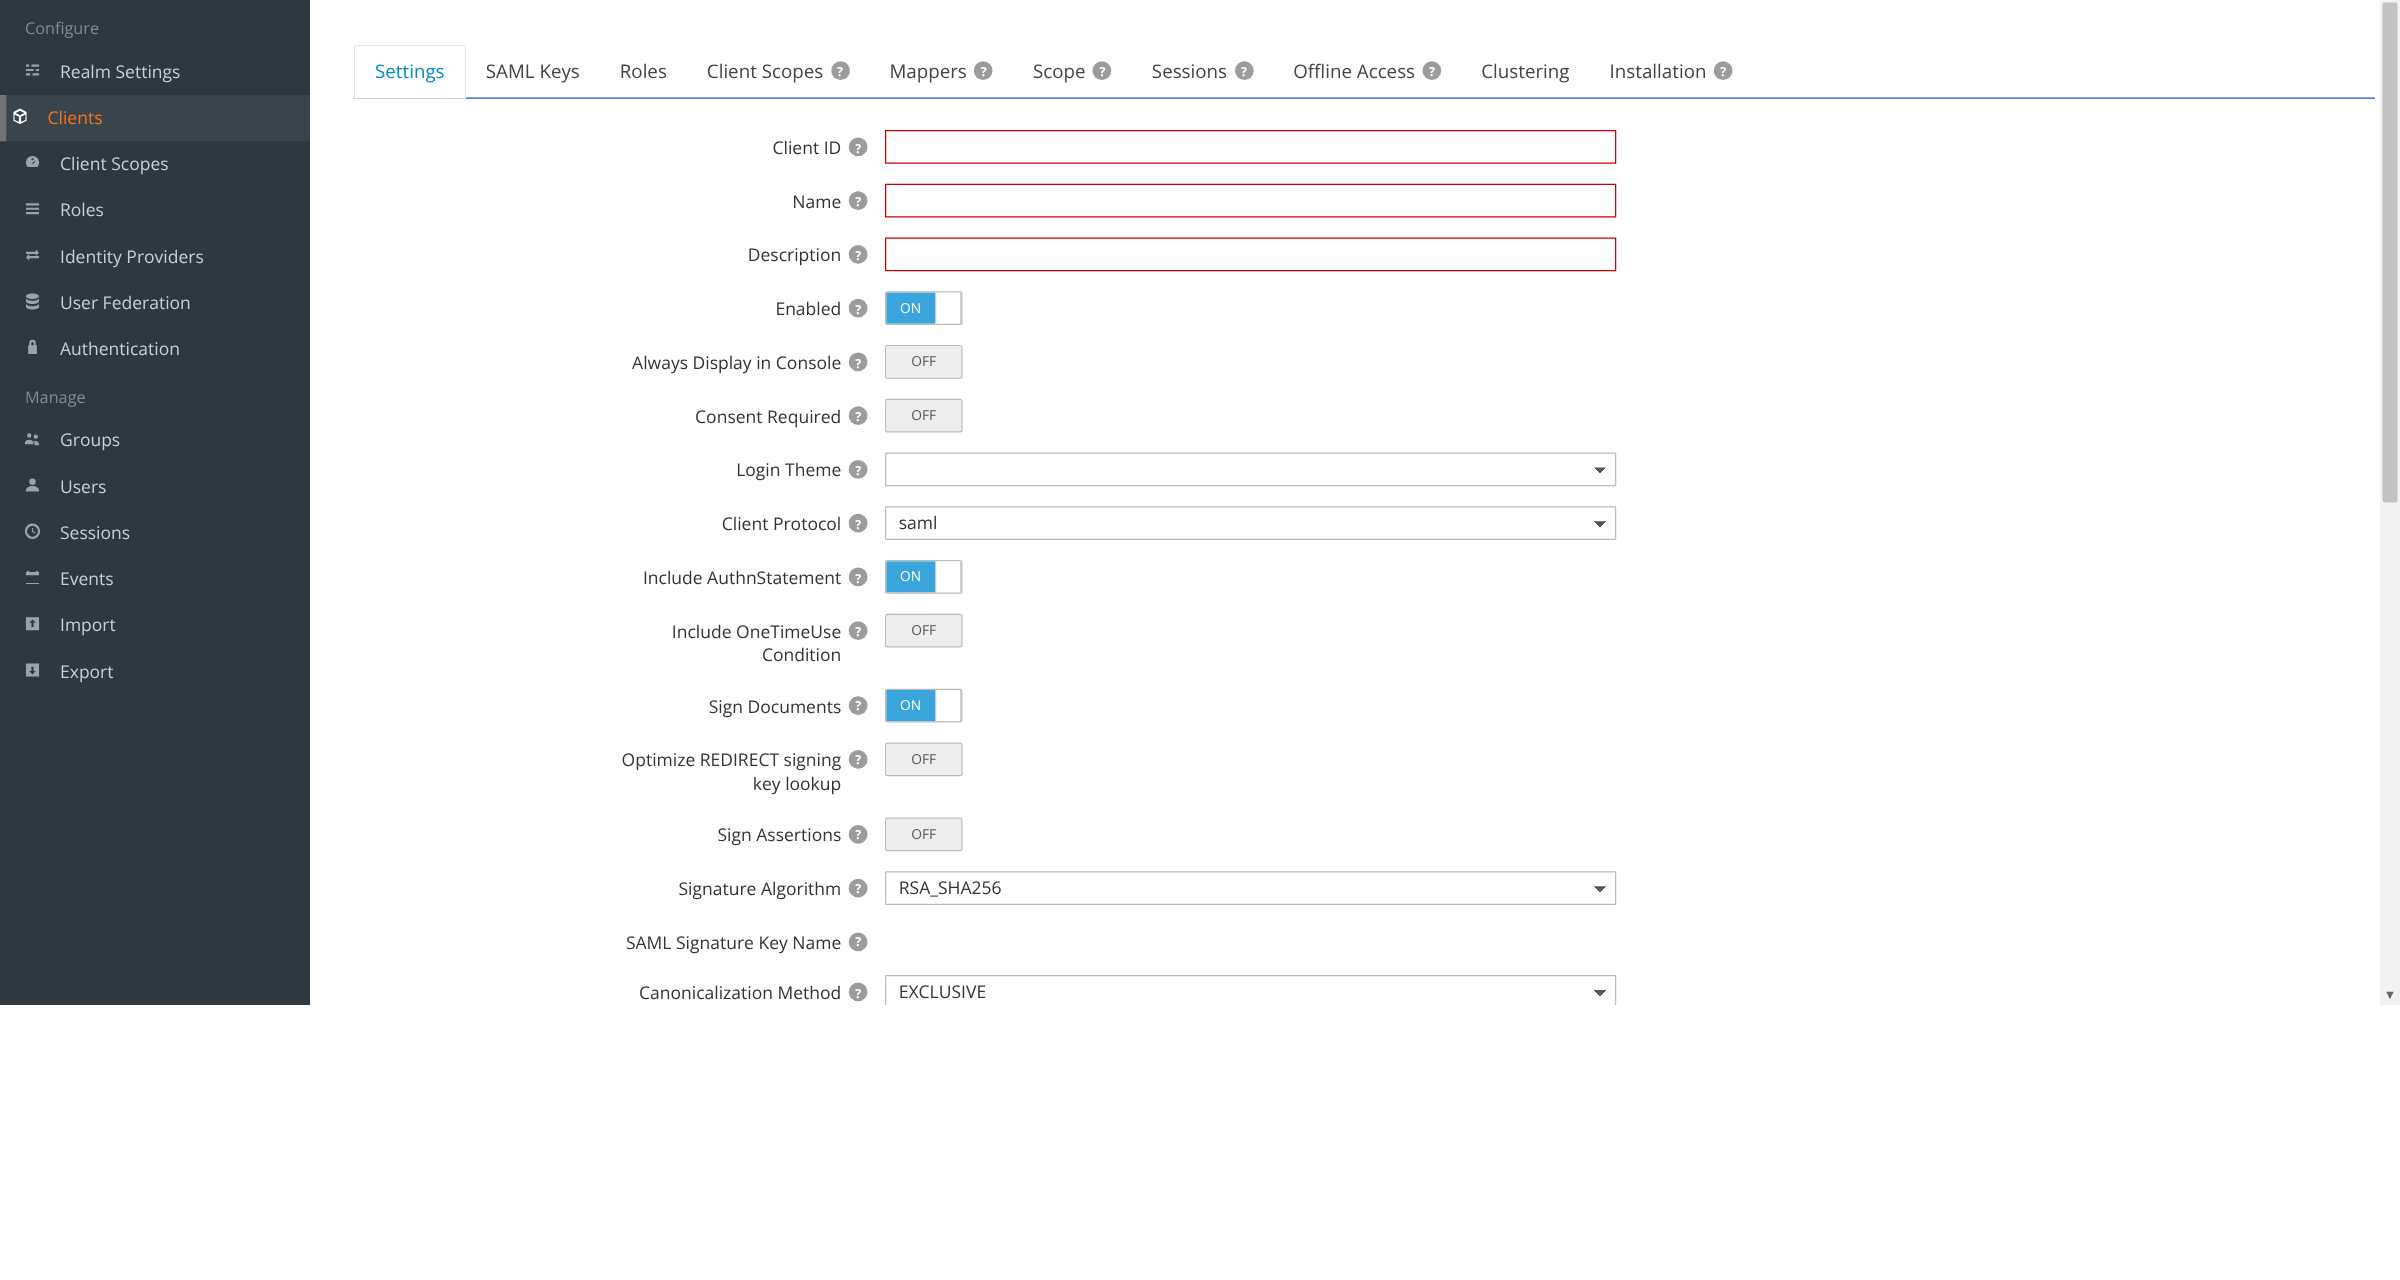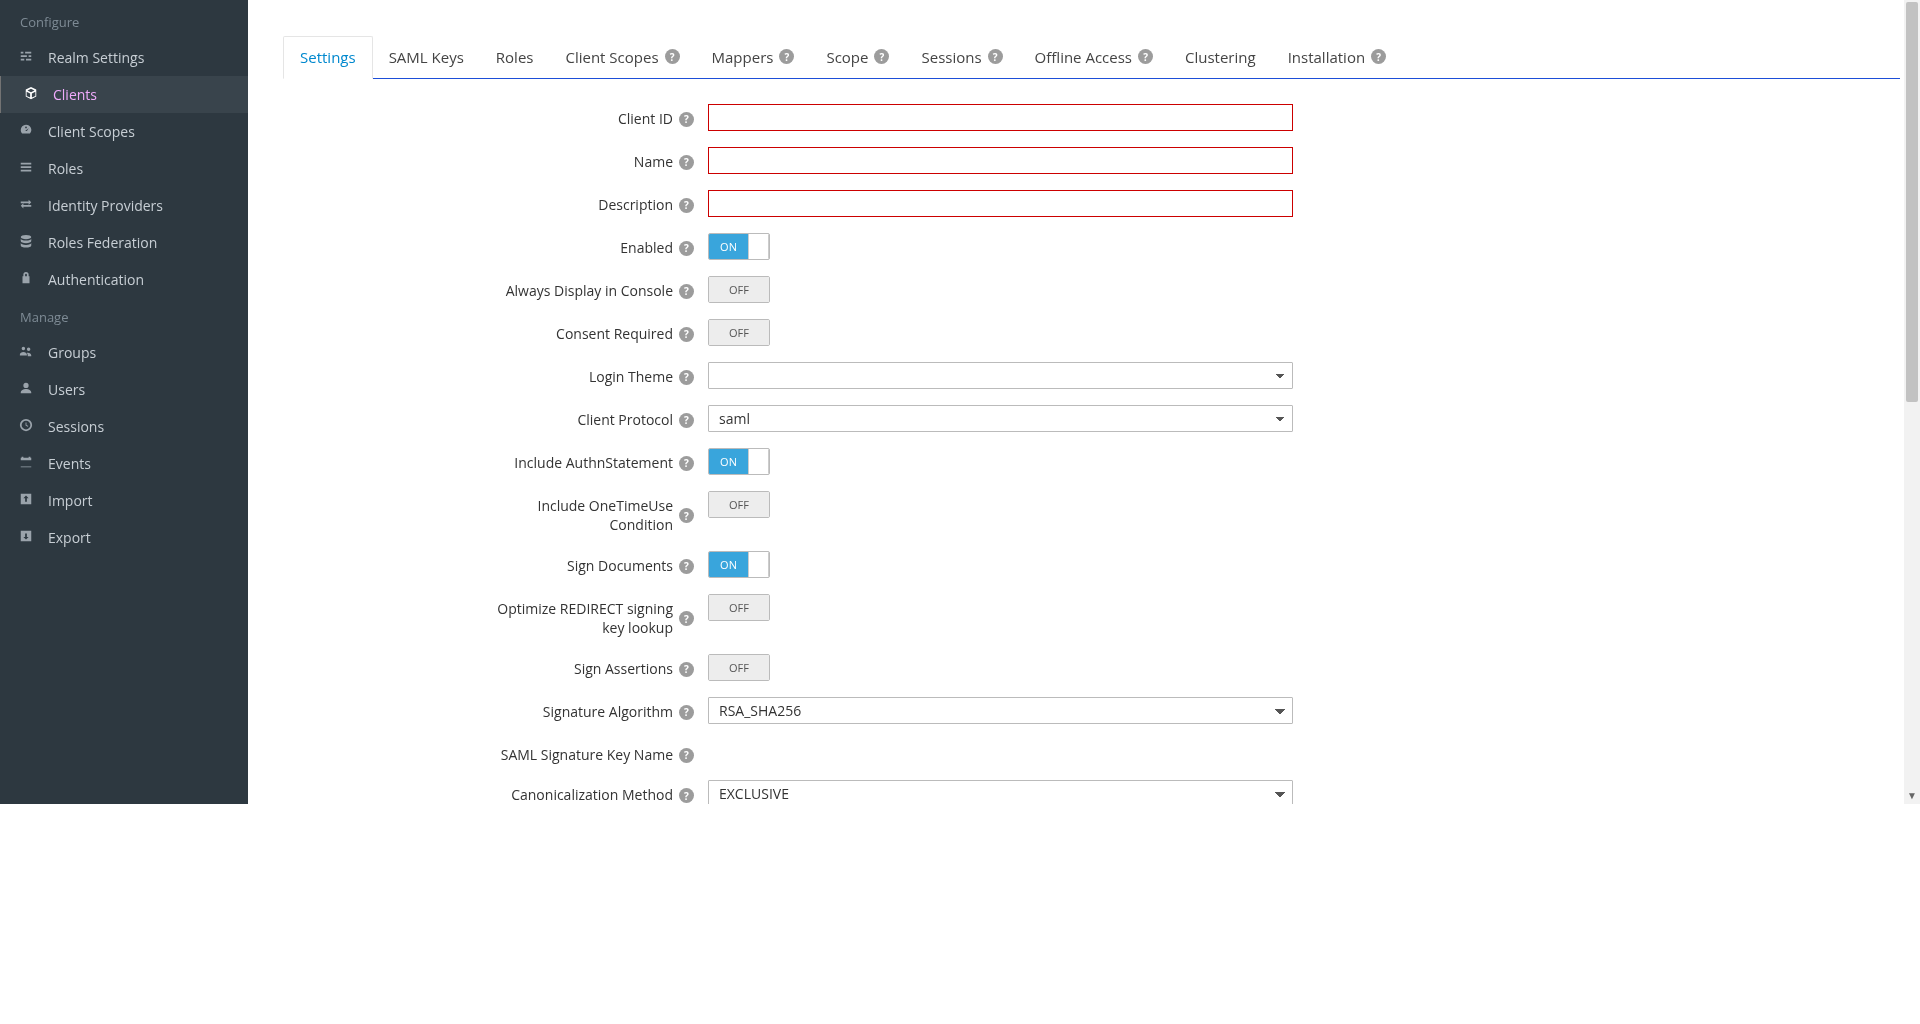--- a/index.html
+++ b/index.html
@@ -1,32 +1,32 @@
 <!DOCTYPE html>
 <html><head>
 <meta charset="utf-8">
 <style>
 *{box-sizing:border-box;margin:0;padding:0;font-family:"Open Sans","Helvetica Neue",Arial,sans-serif}
 body{background:#fff;color:#333;font-size:14px;overflow:hidden}
 .app{display:flex;height:804px;width:1920px}
 .sidebar{width:248px;background:#2d3840;color:#ddd;flex-shrink:0;padding-top:3px}
 .section-header{padding:10px 20px 8px;color:#7e8b95;font-size:13px}
 .nav-item{display:flex;align-items:flex-start;gap:14px;padding:9px 18px;color:#c7ced4;cursor:pointer;font-size:14px}
-.nav-item.active{background:#39444c;border-left:1px solid #737373;padding-left:22px;color:#f0abfc}
+.nav-item.active{background:#39444c;border-left:5px solid #737373;padding-left:3px;color:#f97316}
 .nav-item .icon{width:16px;height:16px;display:inline-flex;align-items:center;justify-content:center;color:#9aa3ab;flex-shrink:0}
 .nav-item.active .icon{color:#fff}
 .main{flex:1;overflow:auto;padding:0 20px 40px 20px;position:relative}
 .tabs{display:flex;border-bottom:1px solid #1d4ed8;margin-top:36px;margin-left:15px}
 .tab{padding:10px 16px 11px;color:#555;cursor:pointer;font-size:15px;display:flex;align-items:center;gap:6px}
 .tab.active{background:#fff;border:1px solid #e5e5e5;border-bottom:1px solid #fff;margin-bottom:-1px;color:#0088ce;border-radius:2px 2px 0 0}
 .tab:not(.active){color:#444}
 .help-icon{width:15px;height:15px;border-radius:50%;background:#9c9c9c;color:#fff;font-size:10px;display:inline-flex;align-items:center;justify-content:center;font-weight:bold}
 .form{padding:25px 0 0 0;max-width:1060px}
 .form-row{display:flex;align-items:flex-start;margin-bottom:16px}
-.form-label{width:440px;text-align:right;padding-right:14px;padding-top:6px;font-size:14px;color:#333;display:flex;justify-content:flex-end;align-items:center;gap:6px}
+.form-label{width:440px;text-align:right;padding-right:14px;padding-top:6px;font-size:14px;color:#333;display:flex;justify-content:flex-end;align-items:flex-start;gap:6px}
 .form-label .label-text{max-width:180px;line-height:1.35}
 .form-control{flex:1;display:flex;align-items:center}
 .input-text{width:585px;height:27px;border:1px solid #c00;background:#fff;padding:0 8px;font-size:14px;outline:none}
 .select{width:585px;height:27px;border:1px solid #bbb;background:#fff;padding:0 28px 0 10px;font-size:14px;color:#333;appearance:none;background-image:linear-gradient(45deg,transparent 50%,#555 50%),linear-gradient(135deg,#555 50%,transparent 50%);background-position:right 12px top 11px,right 7px top 11px;background-size:5px 5px,5px 5px;background-repeat:no-repeat;border-radius:1px}
 .toggle{width:62px;height:27px;border:1px solid #bbb;border-radius:2px;display:flex;overflow:hidden;cursor:pointer;background:#ededed}
 .toggle-half{flex:1;display:flex;align-items:center;justify-content:center;font-size:11px;font-weight:normal}
 .toggle.on .toggle-on{background:#39a5dc;color:#fff}
 .toggle.off .toggle-off{background:#ededed;color:#555}
 .toggle .knob{width:21px;background:#fff;border-left:1px solid #ccc;border-right:1px solid #ccc}
 .toggle.on{flex-direction:row}
@@ -83,21 +83,21 @@
           </svg>
         </span>
         <span>Identity Providers</span>
       </div>
       <div class="nav-item">
         <span class="icon">
           <svg viewBox="0 0 16 16">
             <path d="M8 1c3.3 0 6 1 6 2.5S11.3 6 8 6 2 5 2 3.5 4.7 1 8 1zm6 4v3c0 1.5-2.7 2.5-6 2.5S2 9.5 2 8V5c0 1.5 2.7 2.5 6 2.5s6-1 6-2.5zm0 5v3c0 1.5-2.7 2.5-6 2.5S2 14.5 2 13v-3c0 1.5 2.7 2.5 6 2.5s6-1 6-2.5z"></path>
           </svg>
         </span>
-        <span>Roles Federation</span>
+        <span>User Federation</span>
       </div>
       <div class="nav-item">
         <span class="icon">
           <svg viewBox="0 0 16 16">
             <path d="M8 1a3 3 0 00-3 3v2H4v8h8V6h-1V4a3 3 0 00-3-3zm0 2a1 1 0 011 1v2H7V4a1 1 0 011-1z"></path>
           </svg>
         </span>
         <span>Authentication</span>
       </div>
       <div class="section-header">Manage</div>

